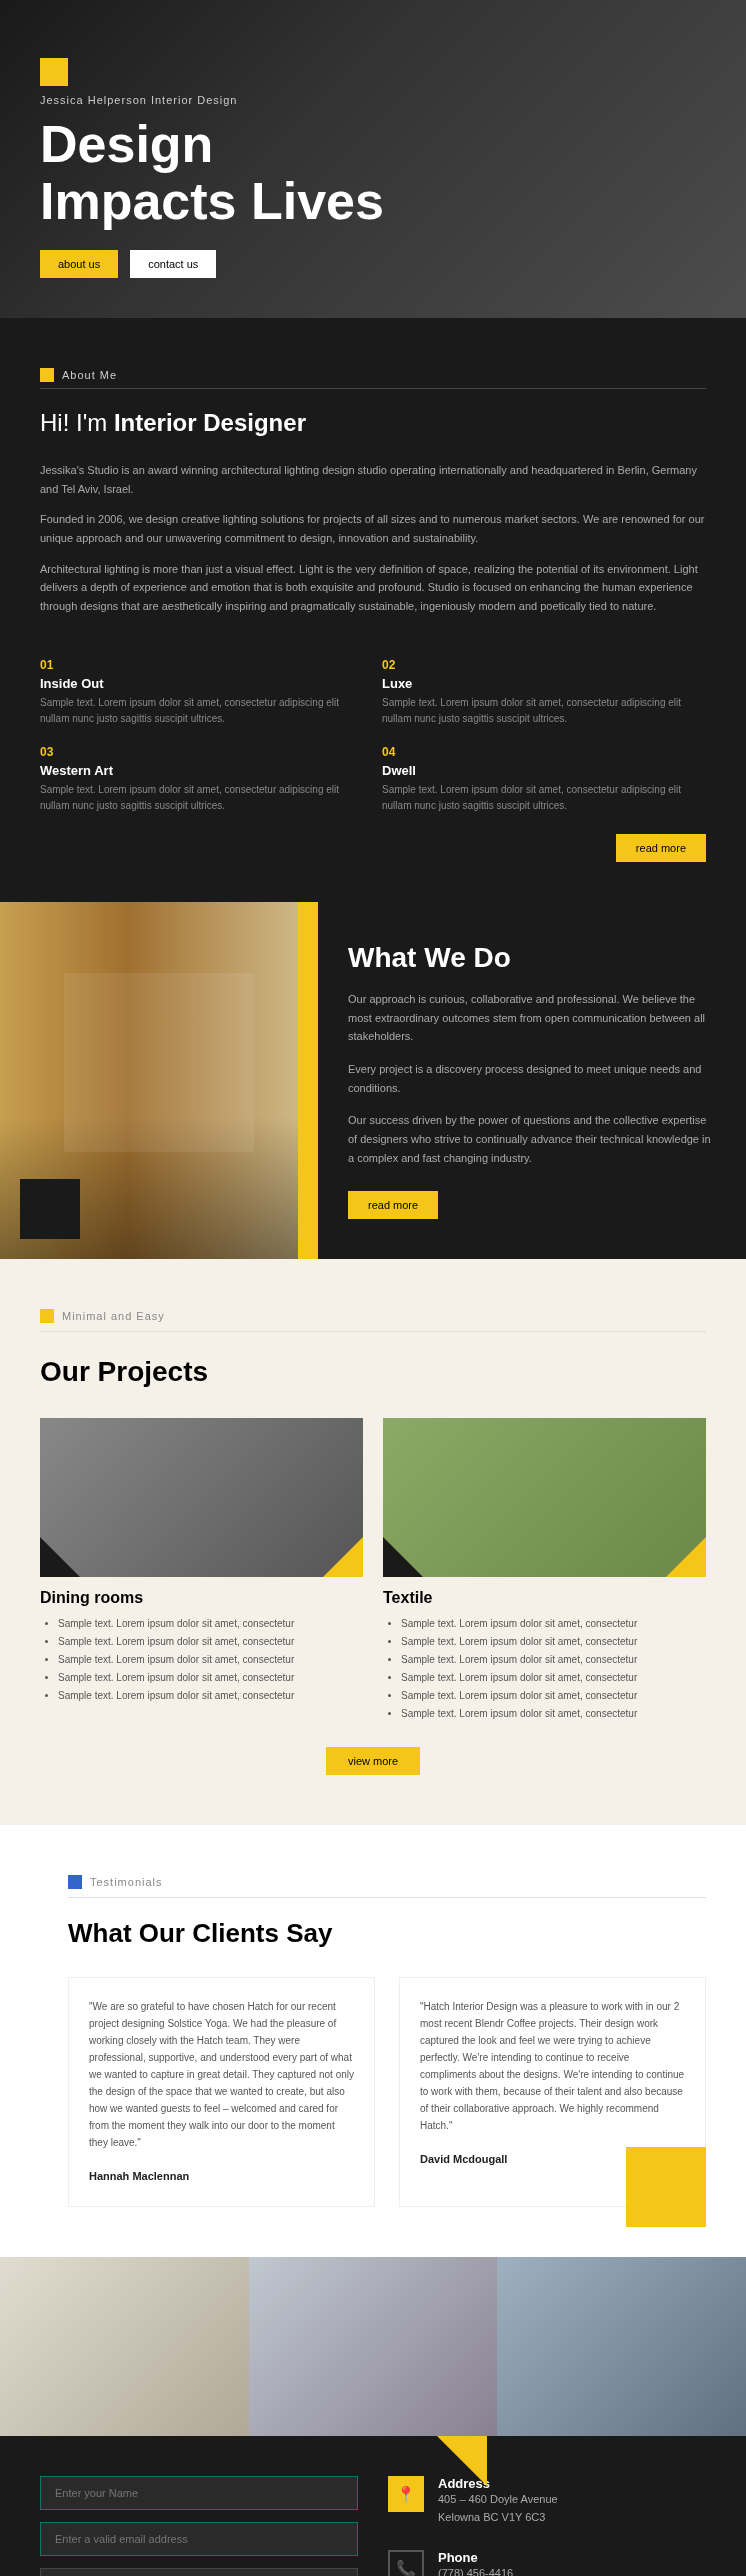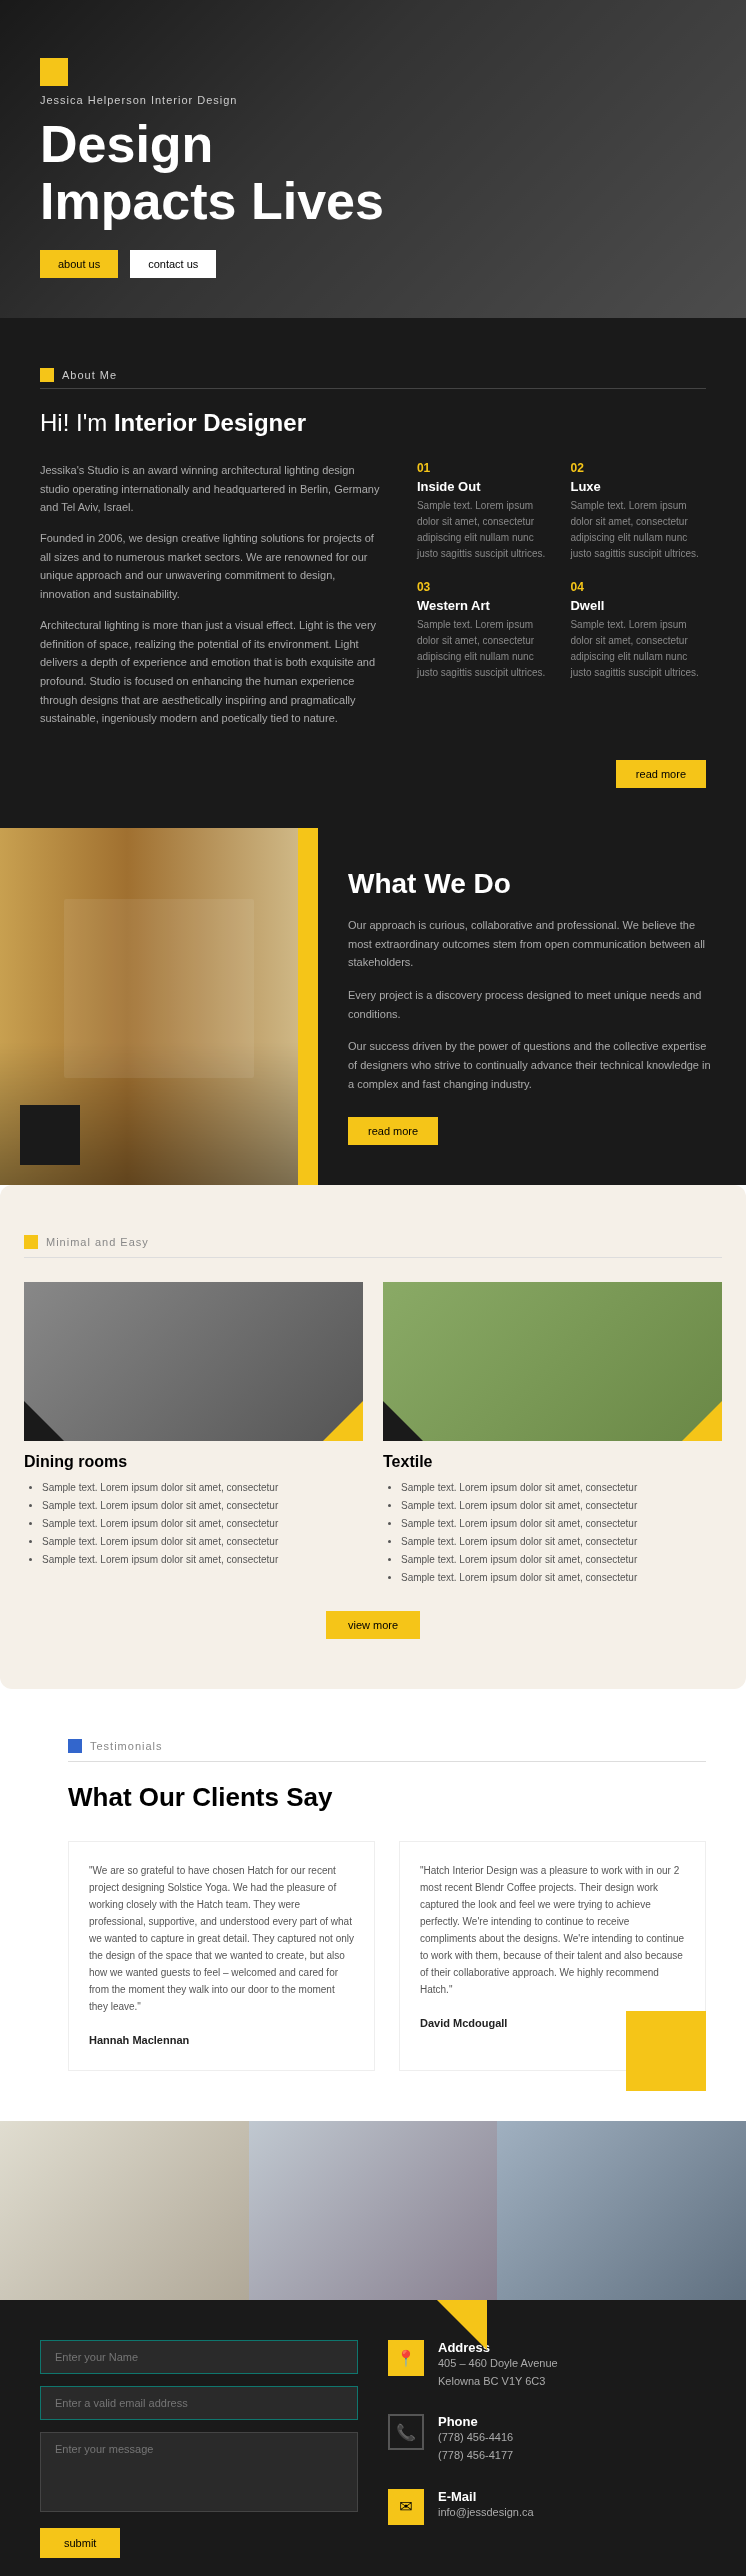--- a/index.html
+++ b/index.html
@@ -50,21 +50,21 @@
     }
     .section-label-square { width: 14px; height: 14px; background: #f5c518; }
     .section-label-text { font-size: 11px; color: #ccc; font-family: Arial, sans-serif; letter-spacing: 1px; }
     .section-divider { width: 100%; height: 1px; background: #444; margin-bottom: 20px; }
 
     .about-heading {
       font-size: 24px; font-weight: 400; color: #fff; margin-bottom: 24px; font-family: Arial, sans-serif;
     }
     .about-heading strong { font-weight: 900; }
 
-    .about-grid { display: flex; gap: 30px; }
+    .about-grid { display: flex; gap: 30px; flex-direction: column; }
     .about-left { flex: 1.2; }
     .about-right { flex: 1; }
 
     .about-text {
       font-size: 11px; color: #aaa; line-height: 1.7; font-family: Arial, sans-serif; margin-bottom: 12px;
     }
 
     .features-grid { display: grid; grid-template-columns: 1fr 1fr; gap: 18px; }
     .feature-item {}
     .feature-num { color: #f5c518; font-size: 12px; font-weight: 700; font-family: Arial, sans-serif; }
@@ -100,21 +100,21 @@
     .wwd-heading { font-size: 28px; font-family: Arial, sans-serif; margin-bottom: 16px; }
     .wwd-heading span { font-weight: 900; }
     .wwd-text { font-size: 11px; color: #aaa; line-height: 1.7; font-family: Arial, sans-serif; margin-bottom: 14px; }
     .wwd-read-more {
       background: #f5c518; color: #000; border: none; padding: 8px 20px;
       font-size: 11px; cursor: pointer; font-family: Arial, sans-serif; margin-top: 10px;
     }
 
     
     .projects-section {
-      background: #f5f0e8; padding: 50px 24px; border-radius: 12px;
+      background: #f5f0e8; padding: 50px 40px;
     }
     .projects-heading { font-size: 28px; font-weight: 900; font-family: Arial, sans-serif; margin-bottom: 30px; }
 
     .projects-grid { display: flex; gap: 20px; }
     .project-card { flex: 1; }
     .project-image {
       width: 100%; height: 159px; background: #aaa; margin-bottom: 12px; position: relative; overflow: hidden;
     }
     .project-image-dining {
       background: linear-gradient(135deg, #888 0%, #555 100%);
@@ -313,20 +313,21 @@
     <button class="wwd-read-more">read more</button>
   </div>
 </section>
 
 <section class="projects-section">
   <div class="section-label-wrapper">
     <div class="section-label-square"></div>
     <span class="section-label-text" style="color:#888;">Minimal and Easy</span>
   </div>
   <div class="section-divider" style="background:#ddd;margin-bottom:24px;"></div>
+  <h2 class="projects-heading">Our Projects</h2>
   <div class="projects-grid" id="projects-container">
       <div class="project-card">
         <div class="project-image project-image-dining">
           <div class="project-black-triangle"></div>
           <div class="project-yellow-triangle"></div>
         </div>
         <div class="project-title">Dining rooms</div>
         <ul class="project-list">
           <li>Sample text. Lorem ipsum dolor sit amet, consectetur</li>
           <li>Sample text. Lorem ipsum dolor sit amet, consectetur</li>

